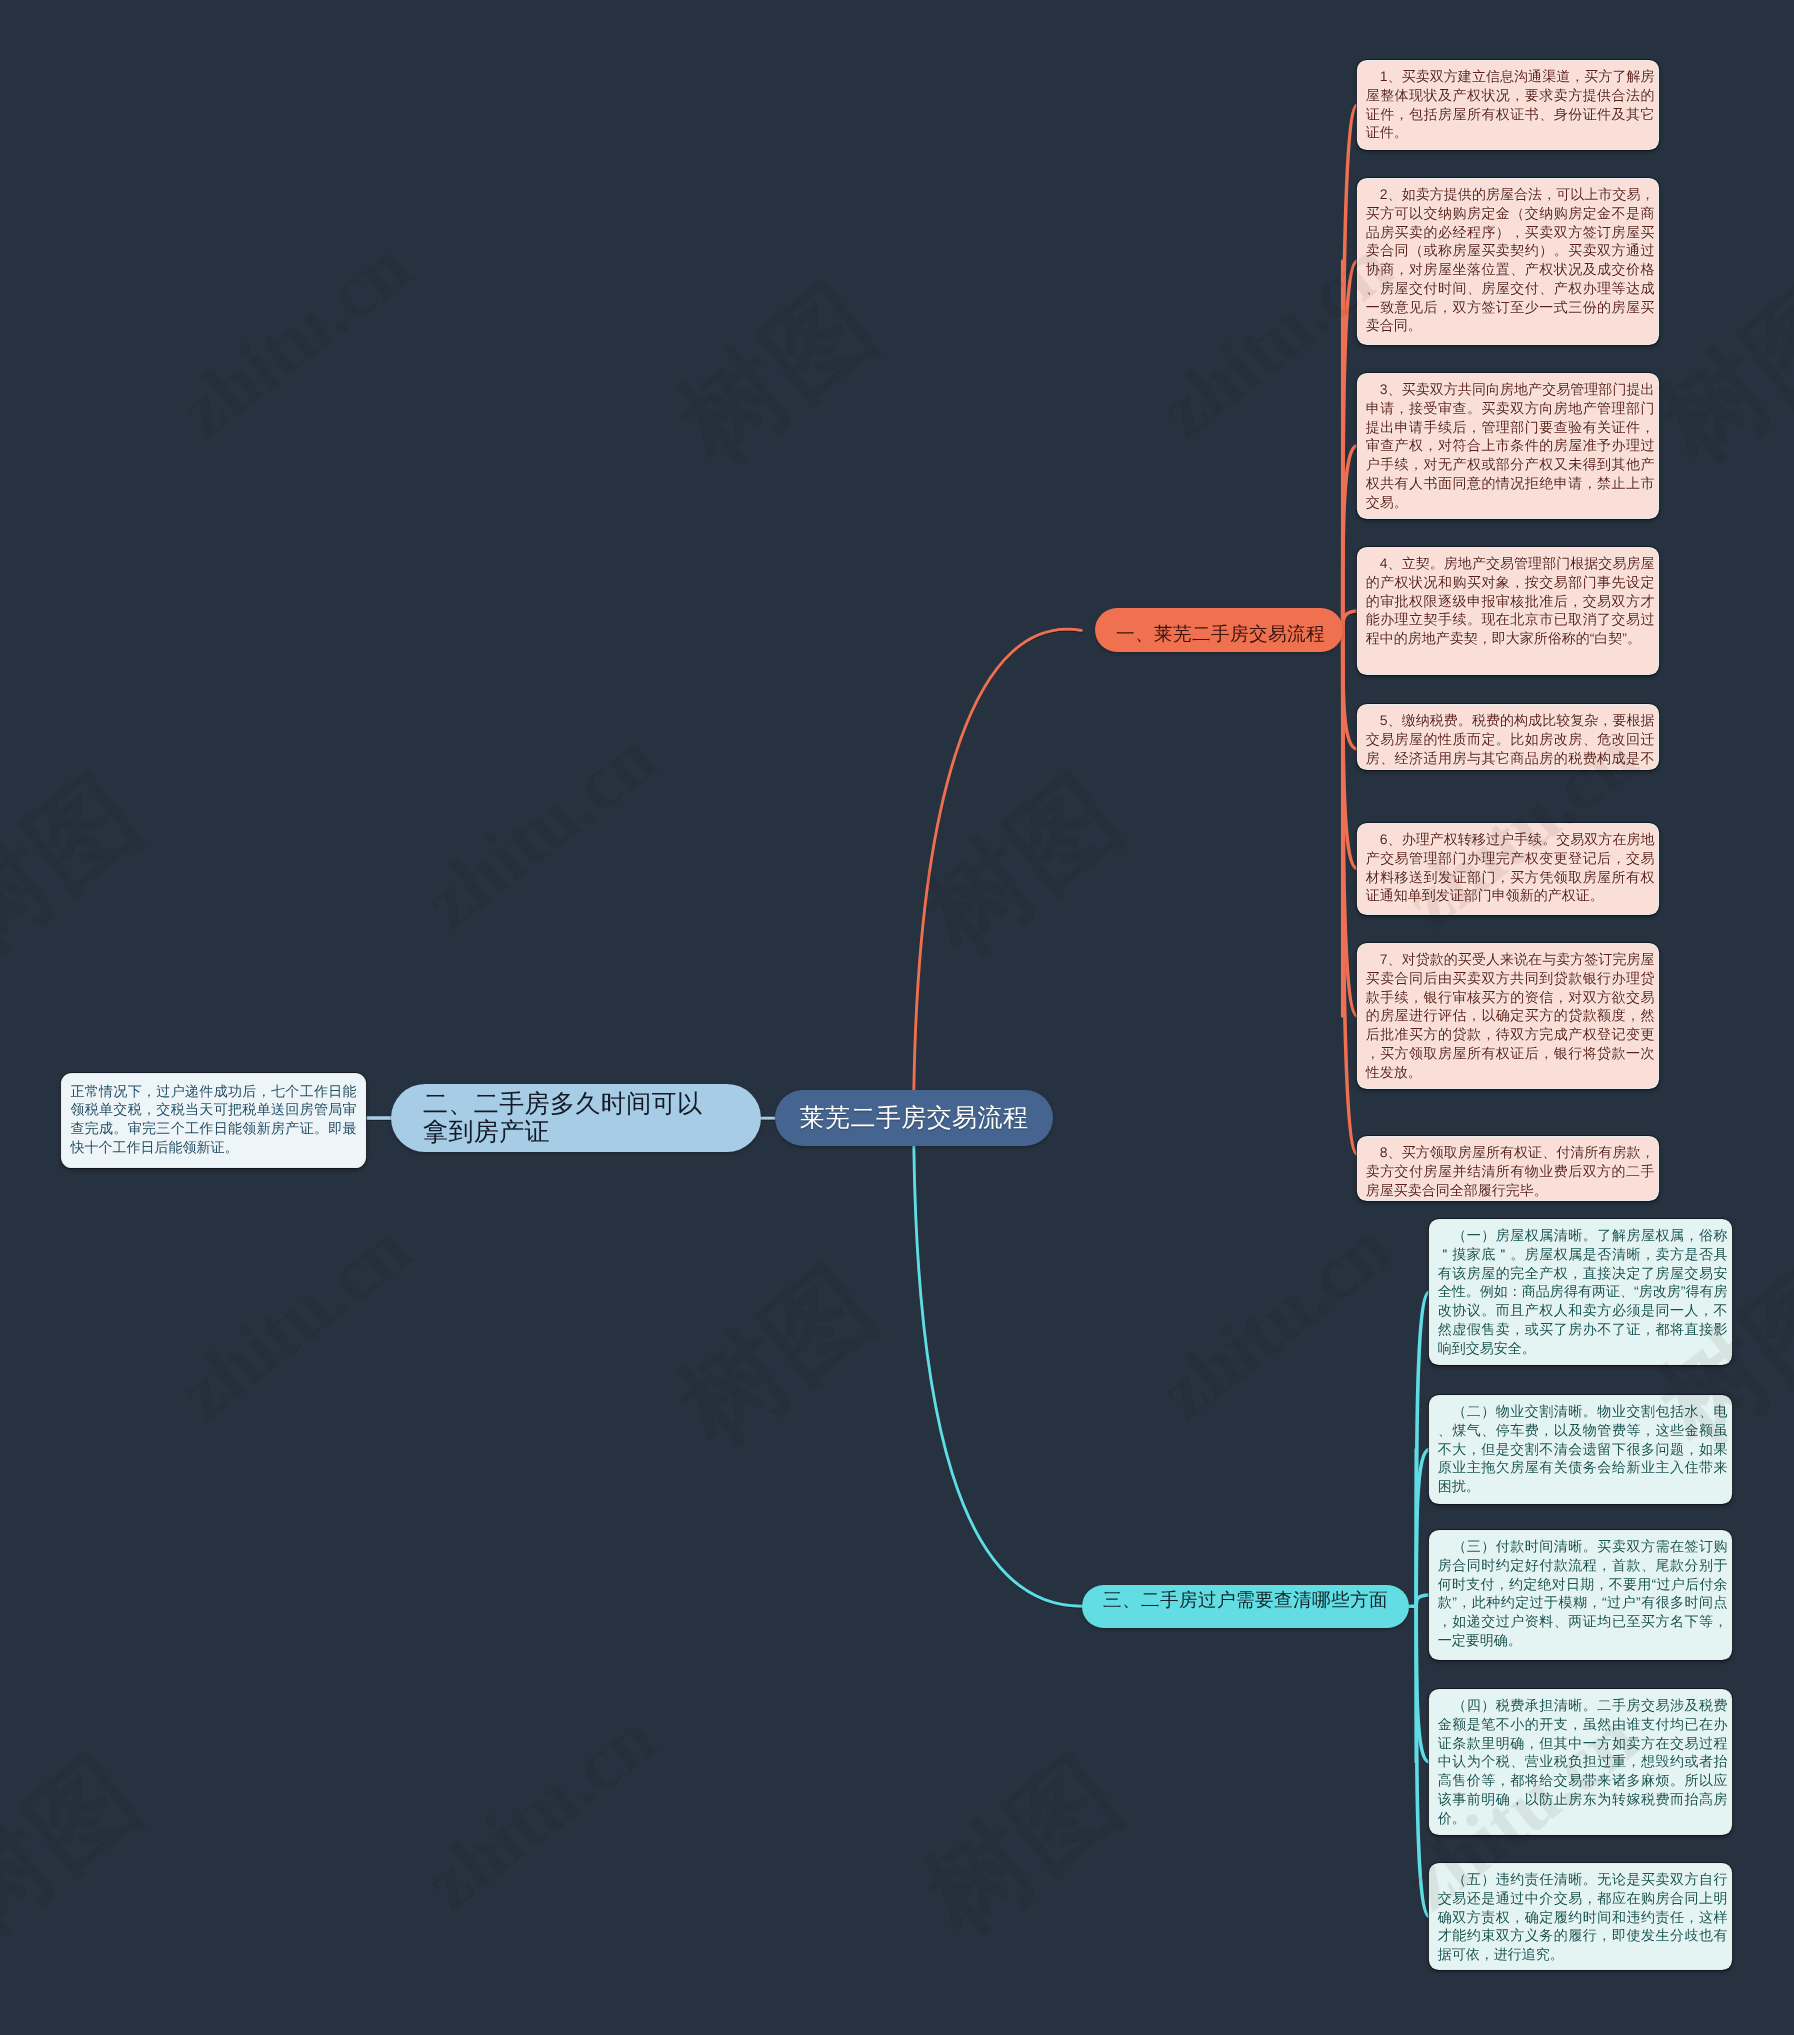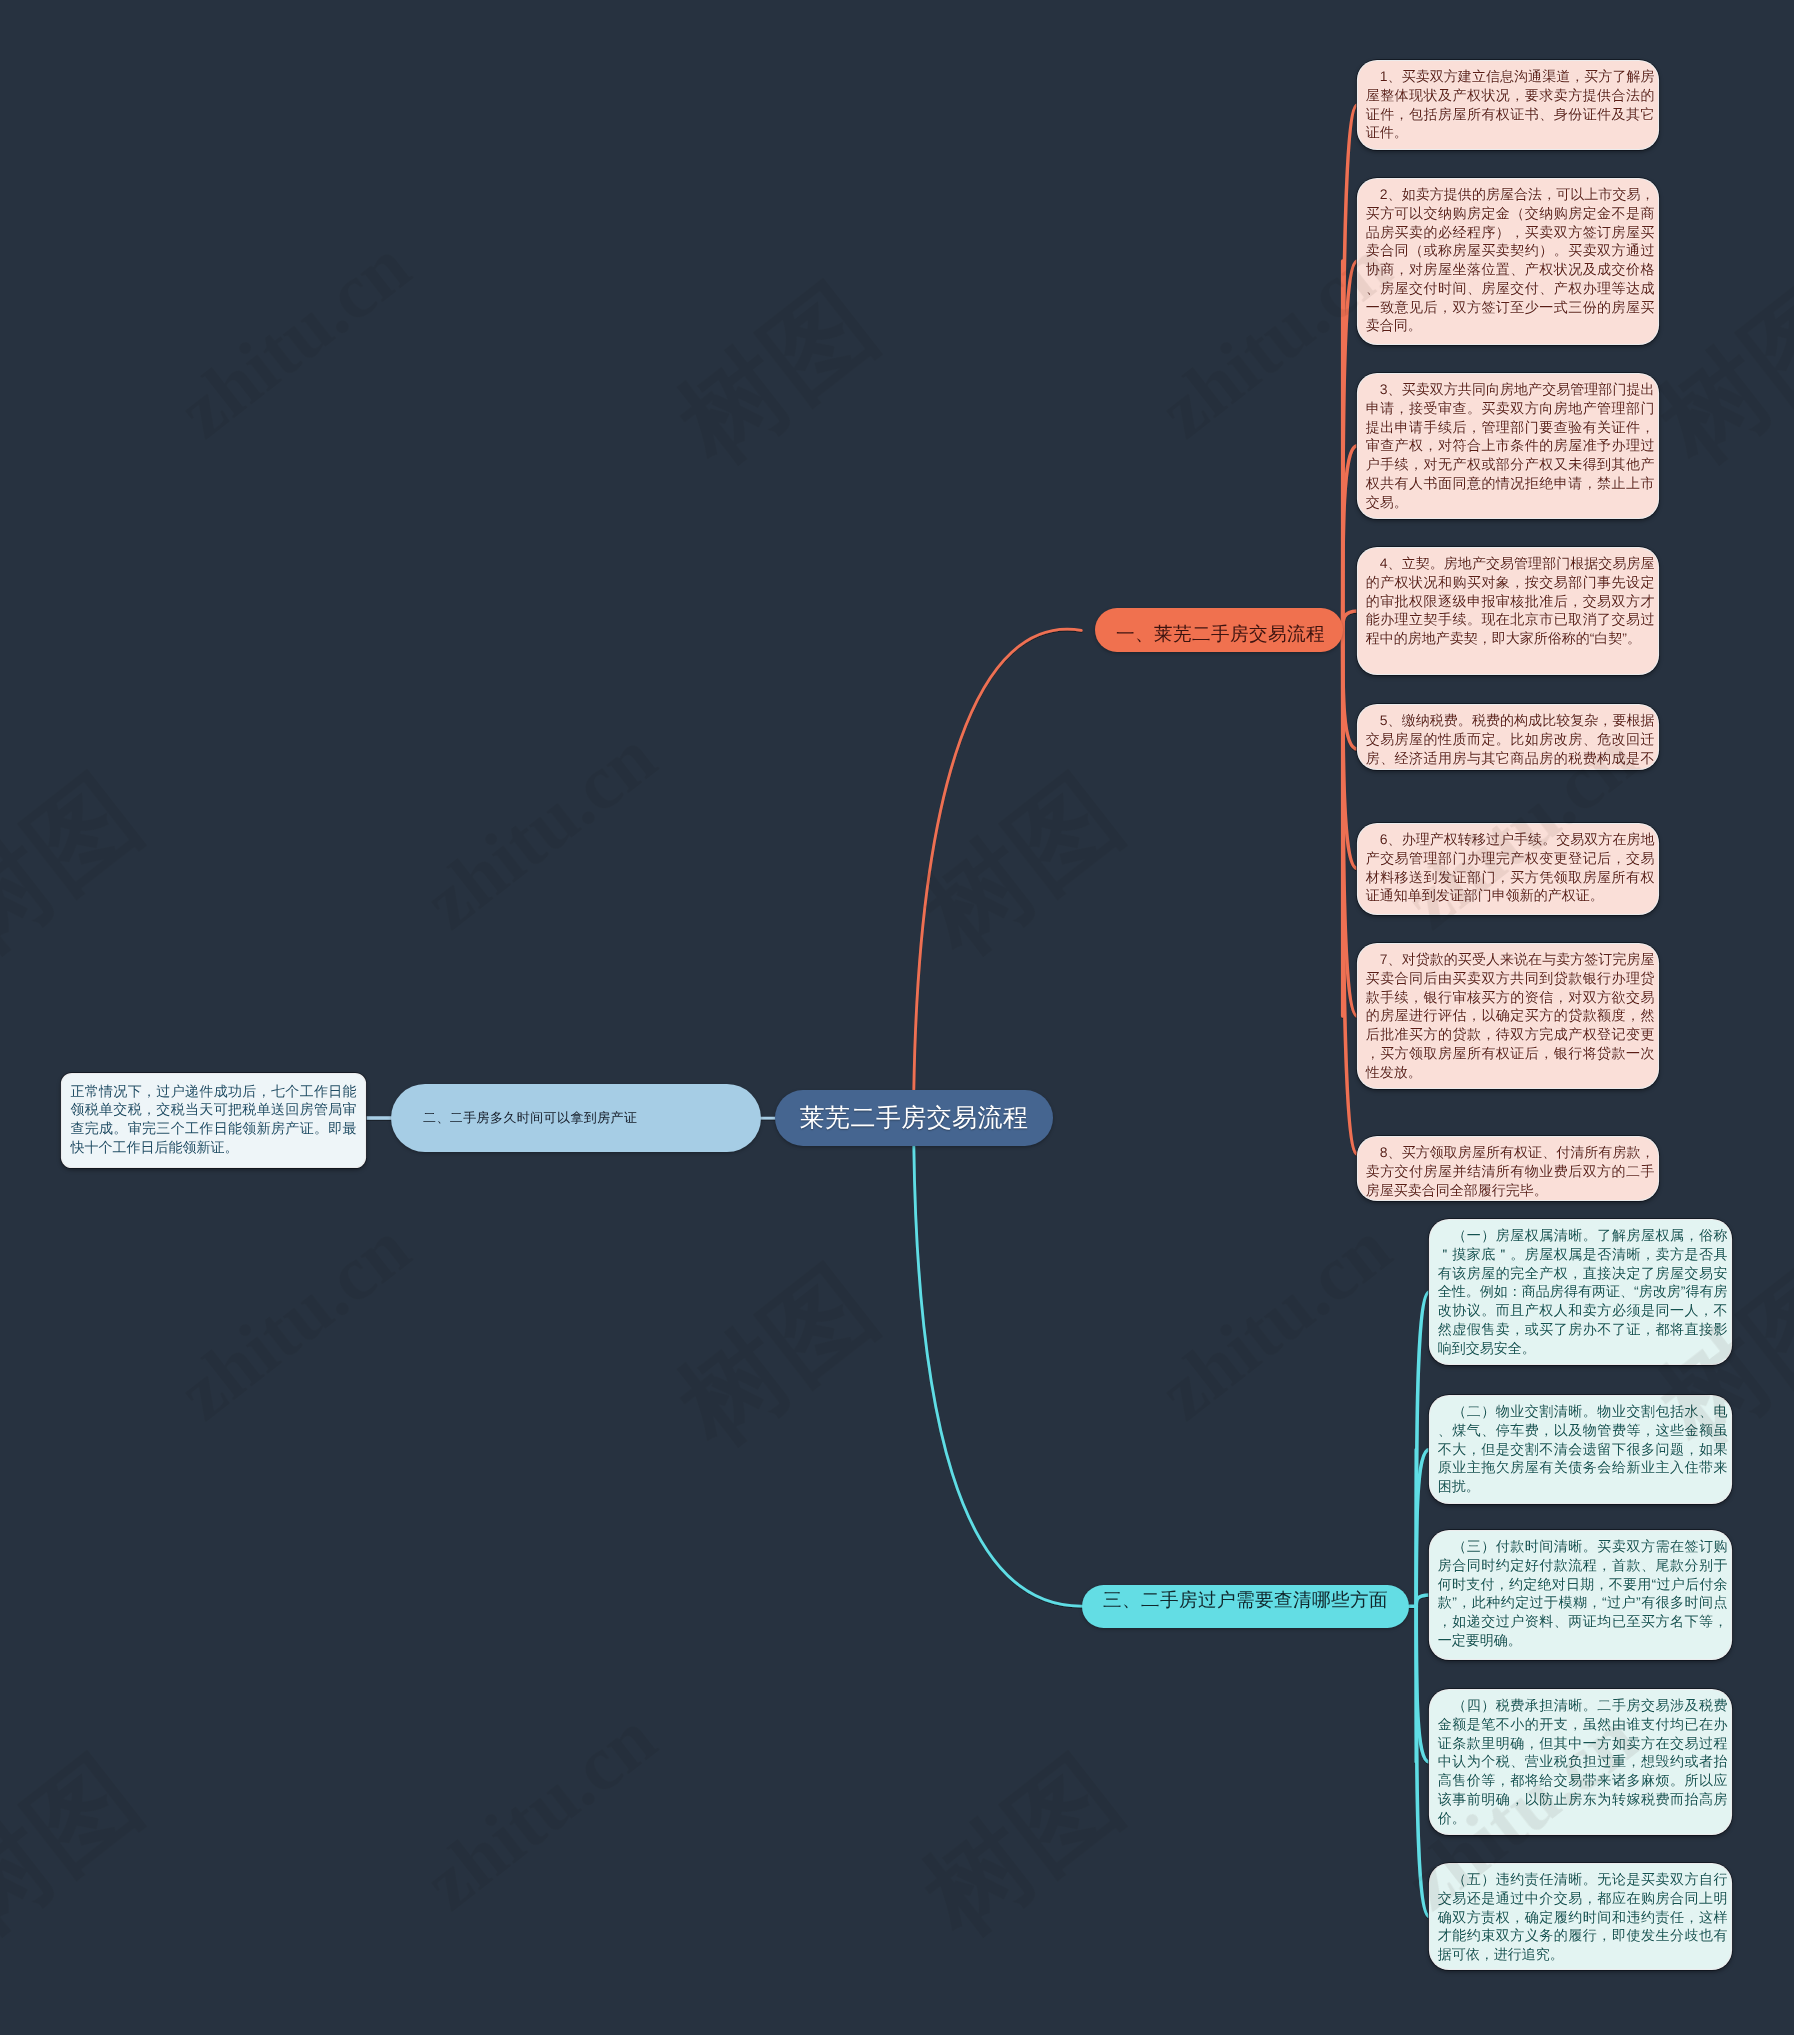--- a/index.html
+++ b/index.html
@@ -19,26 +19,26 @@
 .pill{position:absolute;display:flex;align-items:center;border-radius:700px;
       line-height:1.30;letter-spacing:0.4px;
       will-change:transform;transform:translateZ(0);
       box-shadow:0 1.4px 3.5px rgba(0,0,0,.28);}
 #root-node{left:775px;top:1090px;width:278px;height:56px;background:#456590;
       color:#fff;font-size:25px;justify-content:center;
       text-shadow:0 0.7px 1.4px rgba(0,0,0,.35);}
 #b1-node{left:1095px;top:608px;width:248px;height:44px;background:#f0714f;
       color:#3b130f;font-size:18.6px;padding:8px 17px 0 21px;}
 #b2-node{left:391px;top:1084px;width:370px;height:68px;background:#a6cde5;
-      color:#131a26;font-size:13px;padding:0 32px;line-height:28px;}
+      color:#131a26;font-size:25px;padding:0 32px;line-height:28px;}
 #b2-node span{display:block;width:294px;}
 #b3-node{left:1082px;top:1585px;width:327px;height:43px;background:#63dde4;
       color:#10262b;font-size:18.6px;padding:0 17px 13px 21px;}
 
-.leaf{position:absolute;border-radius:19px;font-size:14px;line-height:18.7px;
+.leaf{position:absolute;border-radius:9px;font-size:14px;line-height:18.7px;
       text-align:justify;text-justify:inter-ideograph;line-break:anywhere;
       padding:6.3px 3.5px 6.3px 7.7px;overflow:hidden;
       will-change:transform;transform:translateZ(0);
       box-shadow:0 0 0 1.1px rgba(255,255,255,.92),
                  0 0 0 1.8px rgba(10,14,22,.85),
                  0 2.1px 4.2px 0.7px rgba(0,0,0,.40);}
 .leaf.red{background:#fadfd8;color:#5b1c13;left:1358px;width:300px;
       text-shadow:0 0 1px rgba(255,255,255,.95),0 0 1.8px rgba(255,255,255,.6);}
 .leaf.b2{background:#eef5f8;color:#1e4c64;left:62px;width:303px;border-radius:9.8px;
       padding:7.7px 8.4px;

